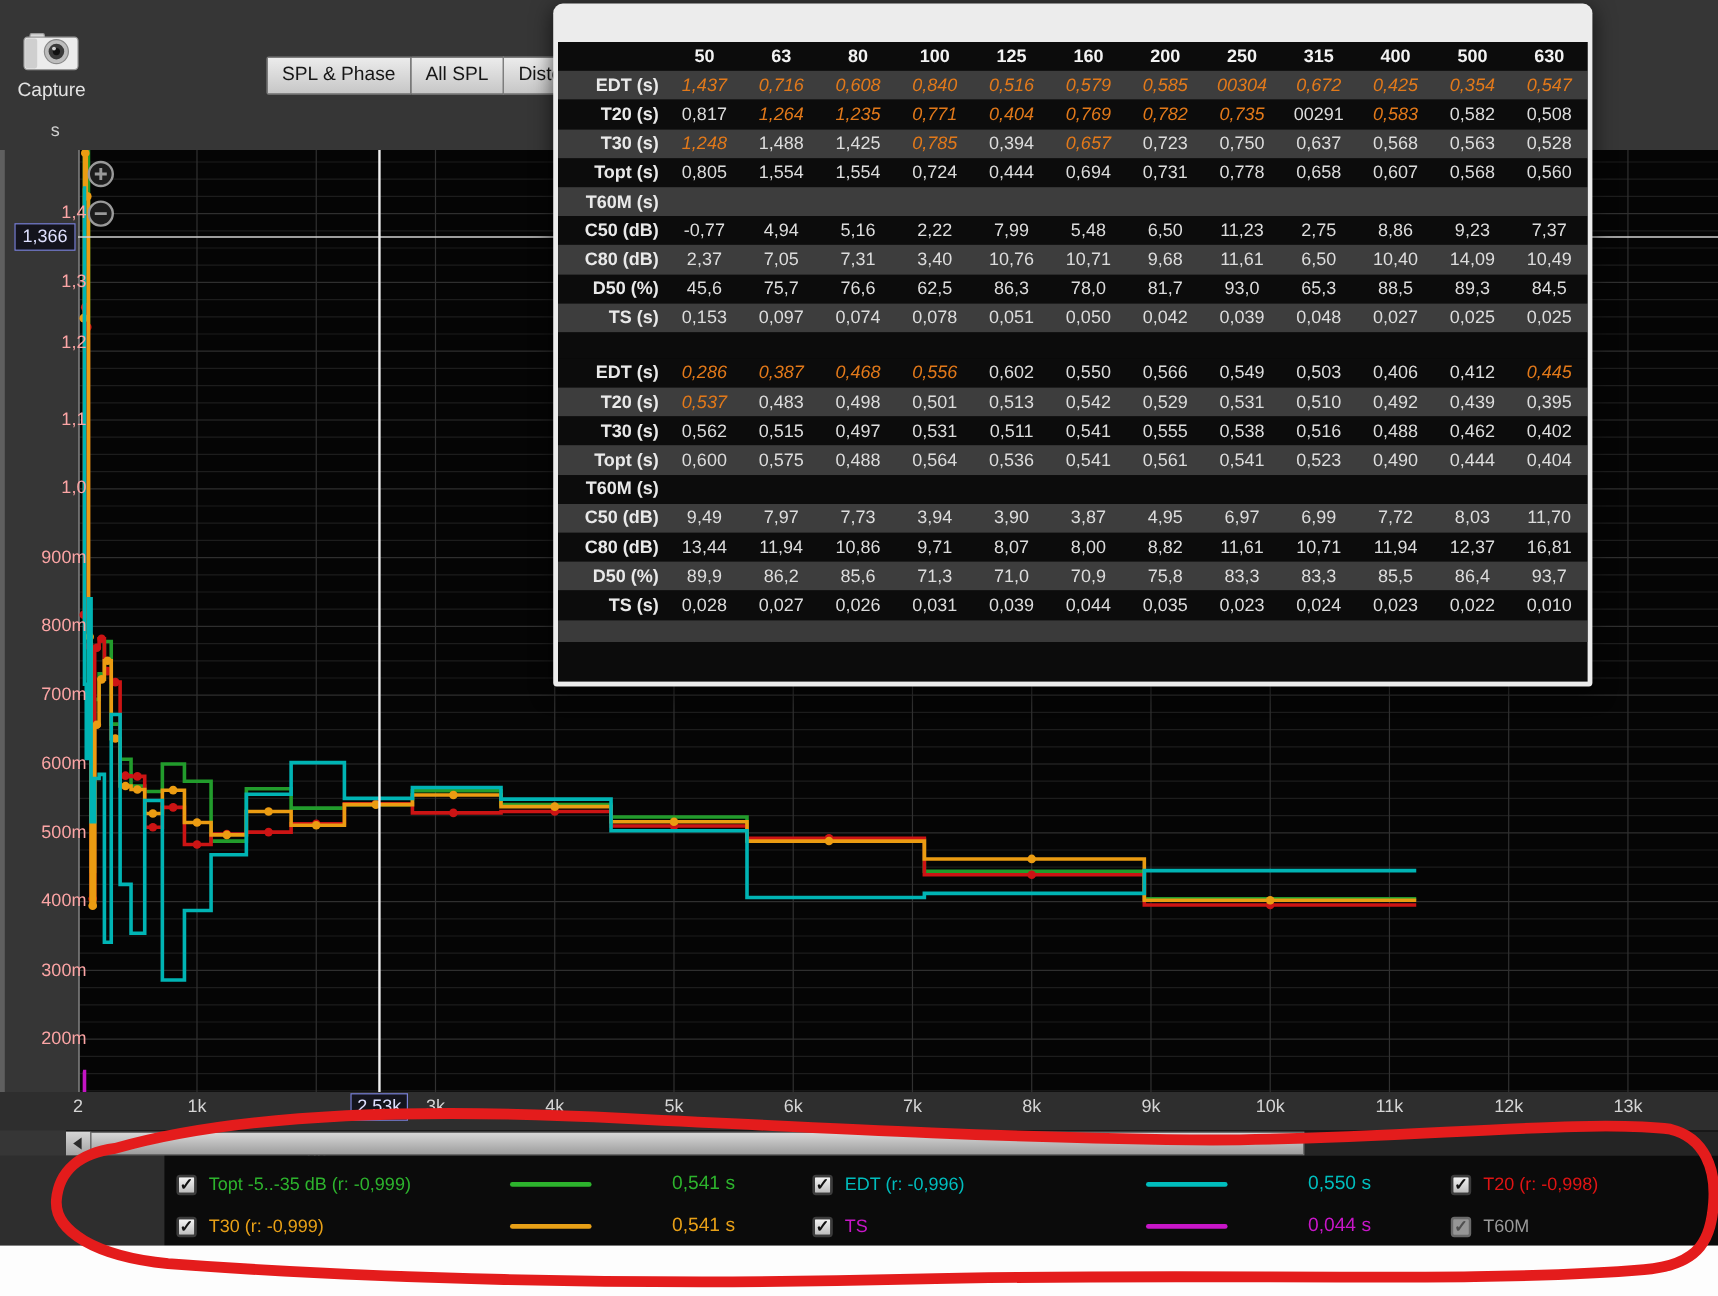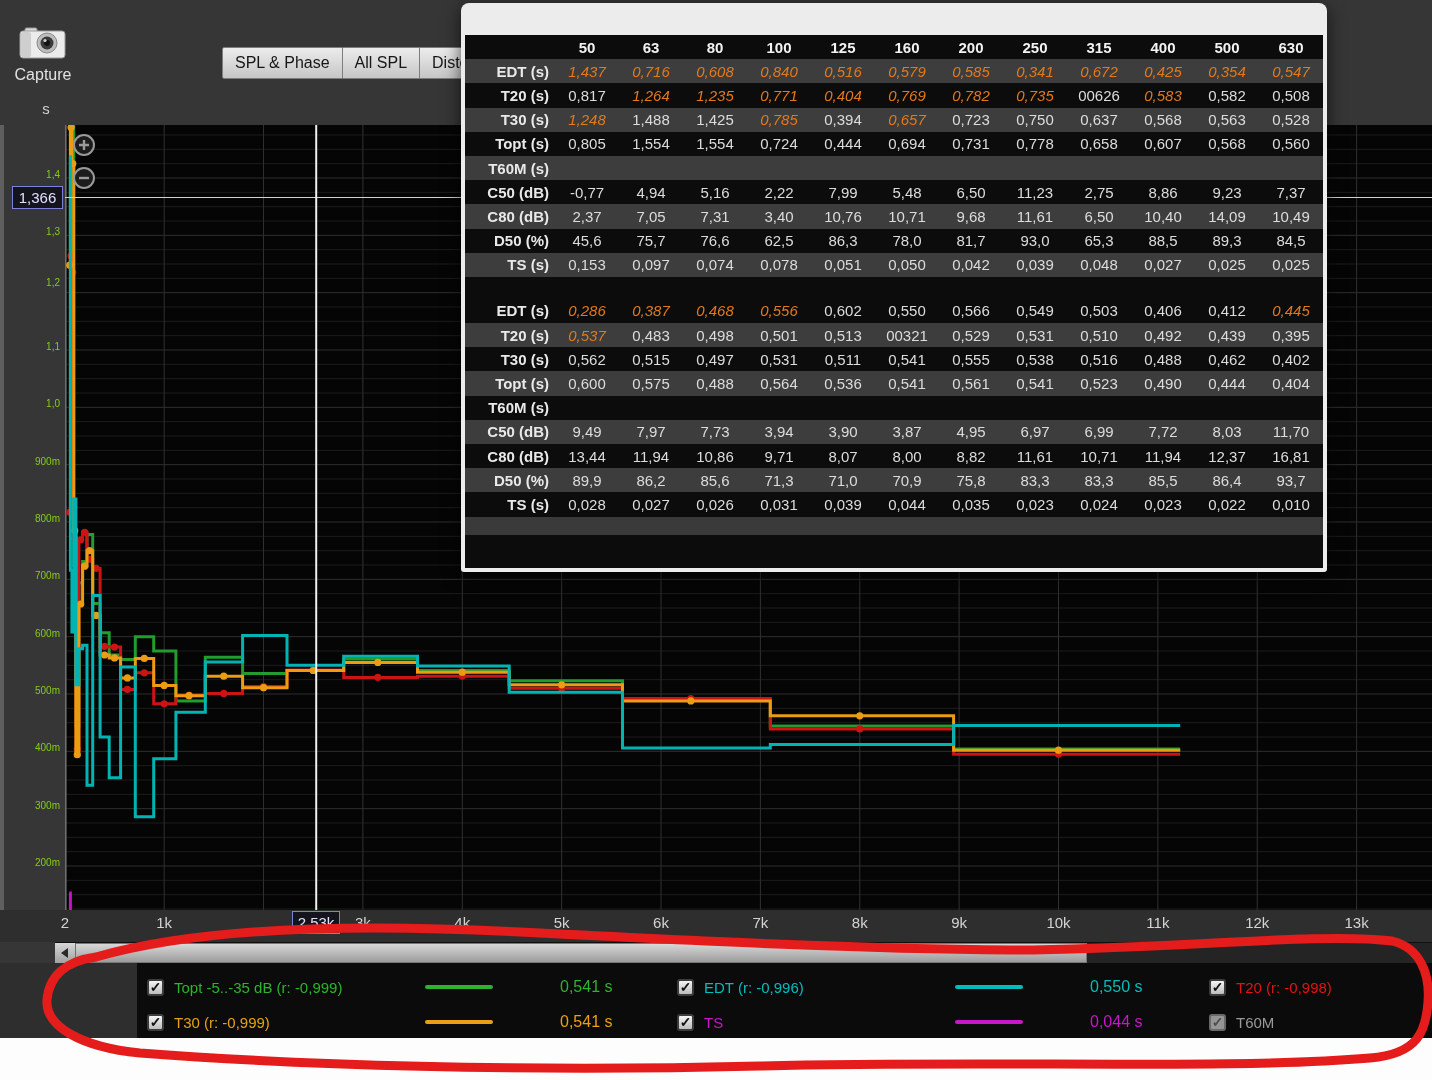--- a/index.html
+++ b/index.html
@@ -12,21 +12,21 @@
   .capture .cap-label{color:#e2e2e2;font-size:16px;margin-top:2px;}
   .yunit{position:absolute;left:36px;top:100px;width:20px;text-align:center;color:#cfcfcf;font-size:15px;}
 
   .tabs{position:absolute;left:222px;top:47px;height:32px;display:flex;}
   .tab{height:30px;line-height:30px;padding:0 12px;background:linear-gradient(#ececec,#c6c6c6);
        border:1px solid #7d7d7d;border-left-width:0;color:#161616;font-size:16px;white-space:nowrap;cursor:pointer;}
   .tab:first-child{border-left-width:1px;border-radius:2px 0 0 2px;}
 
   
   #plot{position:absolute;left:65px;top:125px;background:#050505;}
-  .ytick{position:absolute;left:4px;width:56px;height:18px;text-align:right;color:#84cc16;font-size:10px;}
+  .ytick{position:absolute;left:4px;width:56px;height:18px;text-align:right;color:#fca5a5;font-size:15px;padding-left:12px;}
   .xaxis-strip{position:absolute;left:0;top:910px;width:1432px;height:32px;background:#2e2e2e;}
   .xtick{position:absolute;top:914px;width:56px;height:18px;text-align:center;color:#d4d4d4;font-size:15px;}
   .vedge{position:absolute;left:0;top:125px;width:4px;height:785px;background:#5f5f5f;}
 
   .cursor-box{position:absolute;box-sizing:border-box;border:1px solid #7b82d8;background:#14141d;
               color:#dfe0ff;font-size:15px;text-align:center;line-height:21px;z-index:4;}
   .zoombtn{position:absolute;width:24px;height:24px;z-index:4;cursor:pointer;}
 
   
   .hscroll{position:absolute;left:55px;top:942px;width:1377px;height:20px;background:#242424;border-top:1px solid #101010;}
@@ -340,37 +340,37 @@
           </div>
           <div class="trow g">
             <div class="lbl">EDT (s)</div>
             <div class="cell em">1,437</div>
             <div class="cell em">0,716</div>
             <div class="cell em">0,608</div>
             <div class="cell em">0,840</div>
             <div class="cell em">0,516</div>
             <div class="cell em">0,579</div>
             <div class="cell em">0,585</div>
-            <div class="cell em">0,341</div>
+            <div class="cell em">00304</div>
             <div class="cell em">0,672</div>
             <div class="cell em">0,425</div>
             <div class="cell em">0,354</div>
             <div class="cell em">0,547</div>
           </div>
           <div class="trow b">
             <div class="lbl">T20 (s)</div>
             <div class="cell">0,817</div>
             <div class="cell em">1,264</div>
             <div class="cell em">1,235</div>
             <div class="cell em">0,771</div>
             <div class="cell em">0,404</div>
             <div class="cell em">0,769</div>
             <div class="cell em">0,782</div>
             <div class="cell em">0,735</div>
-            <div class="cell">00626</div>
+            <div class="cell">00291</div>
             <div class="cell em">0,583</div>
             <div class="cell">0,582</div>
             <div class="cell">0,508</div>
           </div>
           <div class="trow g">
             <div class="lbl">T30 (s)</div>
             <div class="cell em">1,248</div>
             <div class="cell">1,488</div>
             <div class="cell">1,425</div>
             <div class="cell em">0,785</div>
@@ -491,21 +491,21 @@
             <div class="cell">0,412</div>
             <div class="cell em">0,445</div>
           </div>
           <div class="trow g">
             <div class="lbl">T20 (s)</div>
             <div class="cell em">0,537</div>
             <div class="cell">0,483</div>
             <div class="cell">0,498</div>
             <div class="cell">0,501</div>
             <div class="cell">0,513</div>
-            <div class="cell">00321</div>
+            <div class="cell">0,542</div>
             <div class="cell">0,529</div>
             <div class="cell">0,531</div>
             <div class="cell">0,510</div>
             <div class="cell">0,492</div>
             <div class="cell">0,439</div>
             <div class="cell">0,395</div>
           </div>
           <div class="trow b">
             <div class="lbl">T30 (s)</div>
             <div class="cell">0,562</div>

